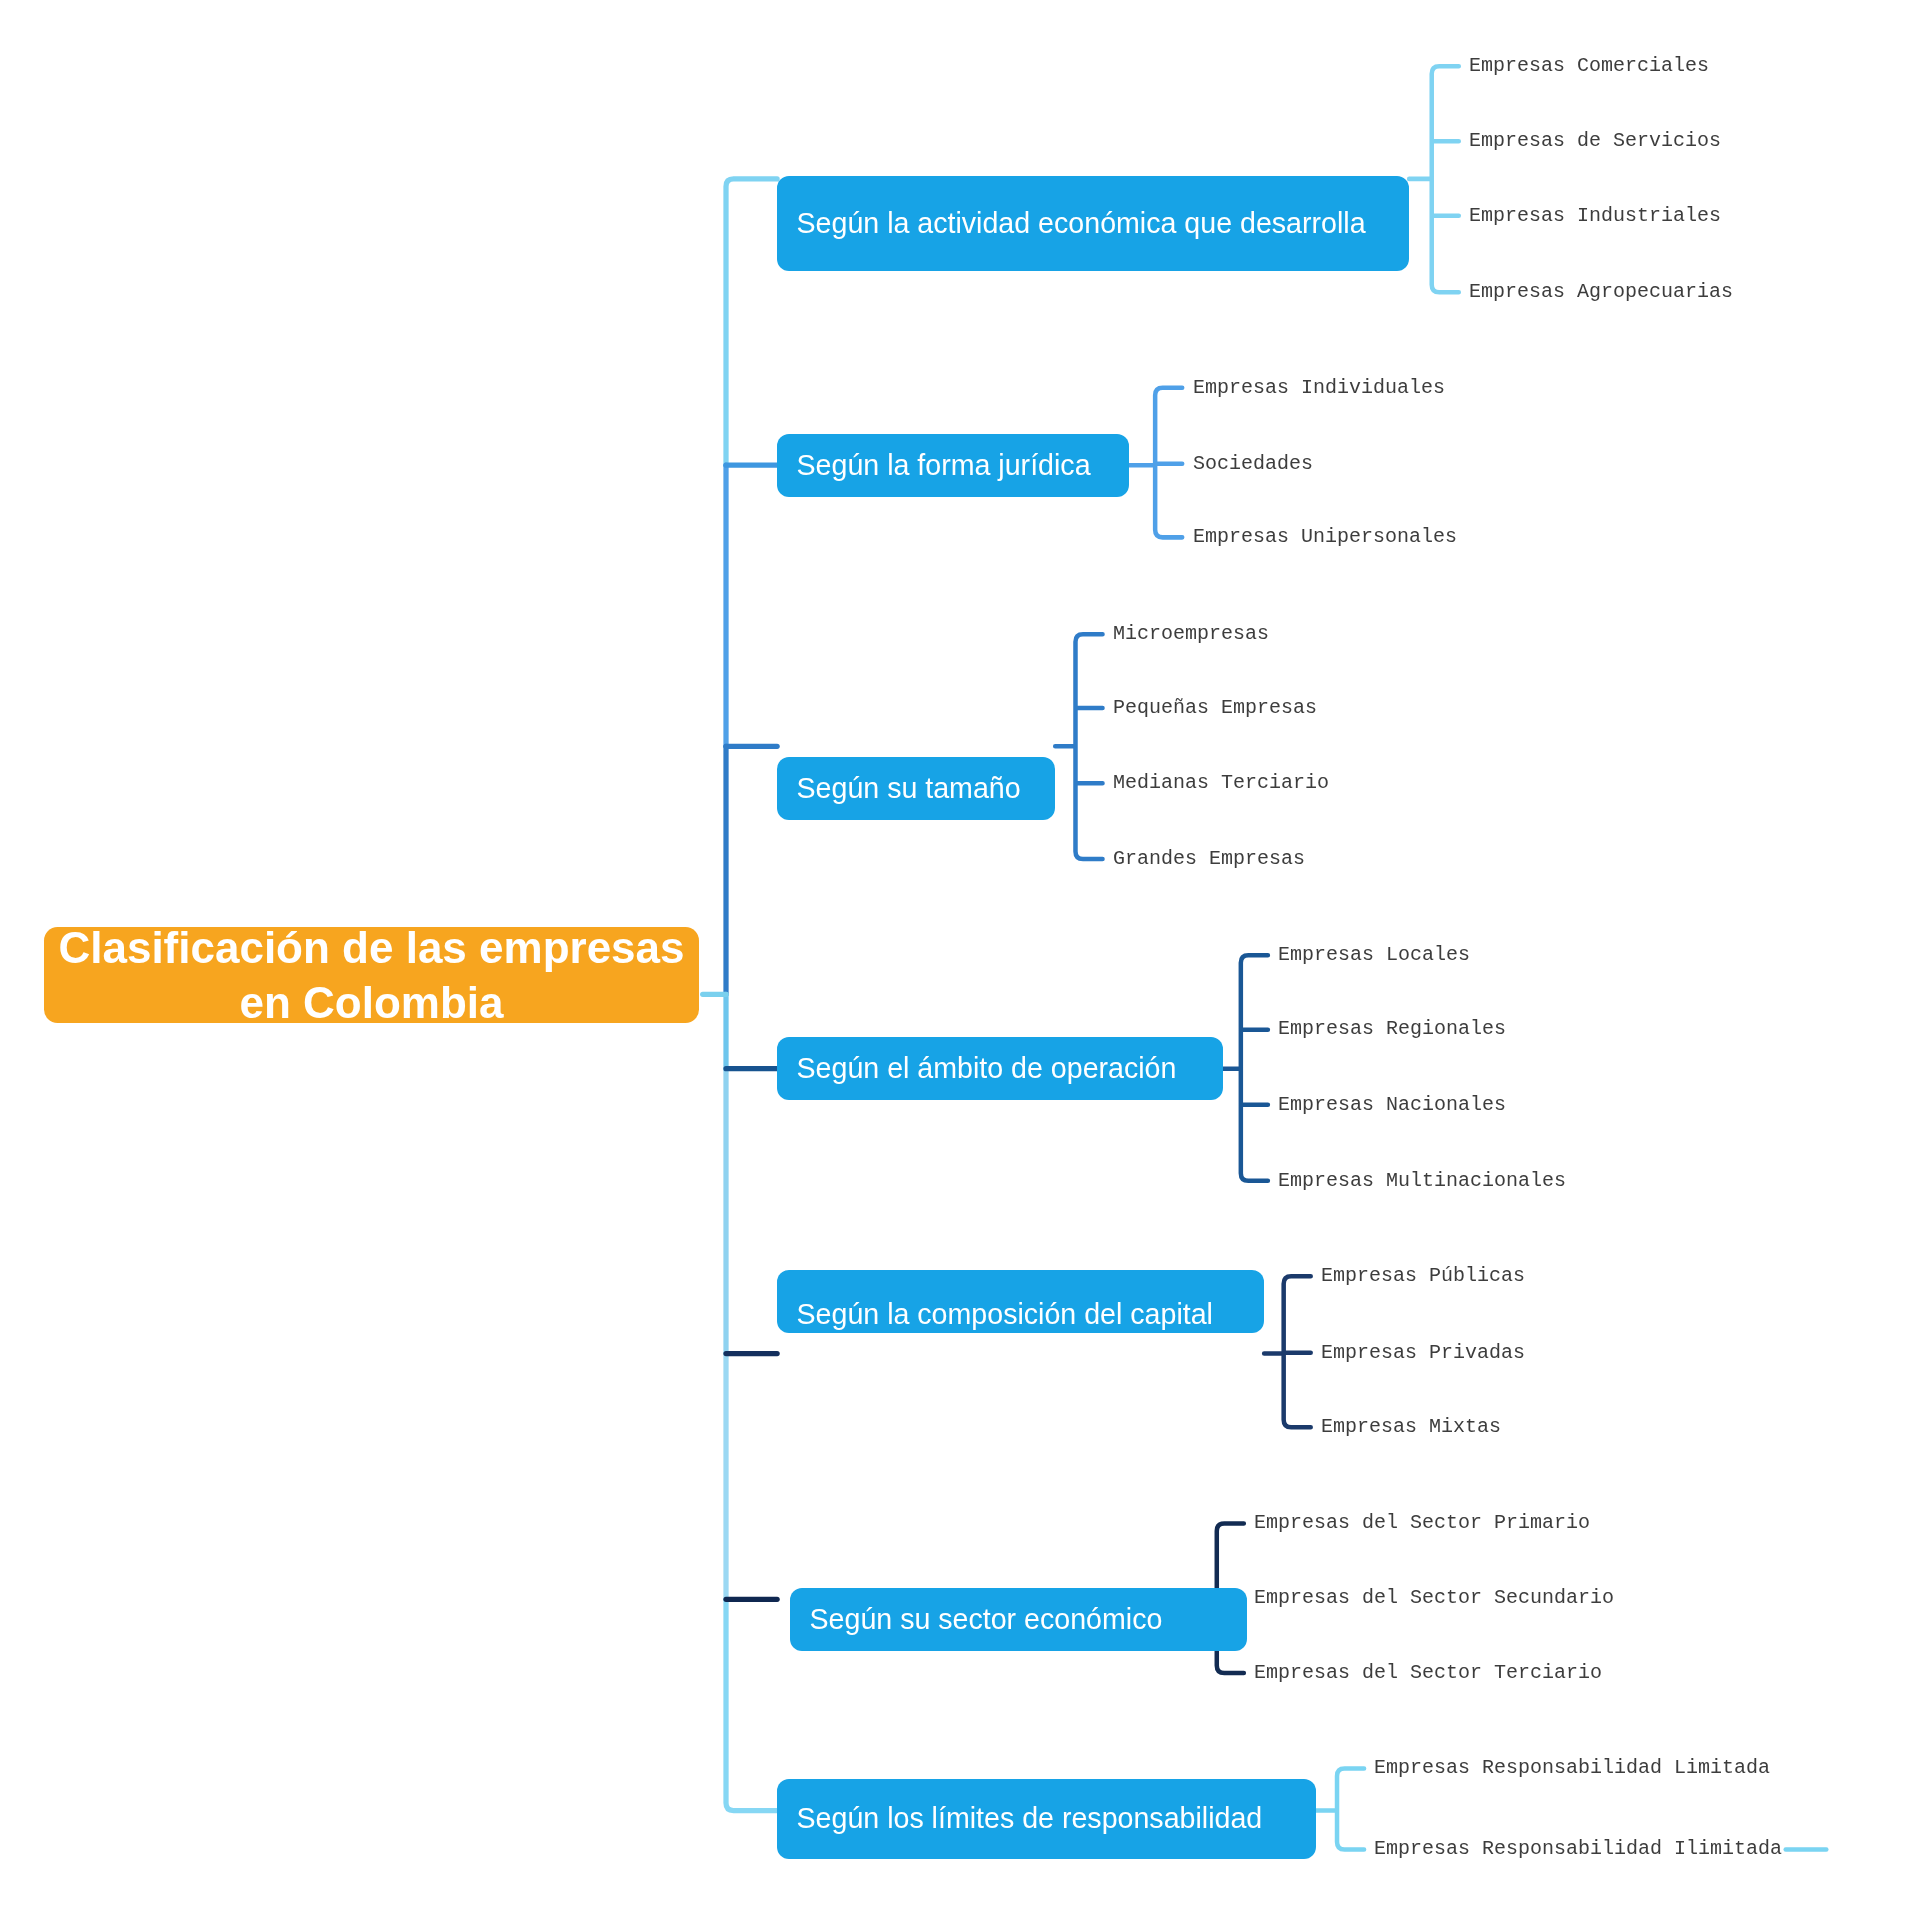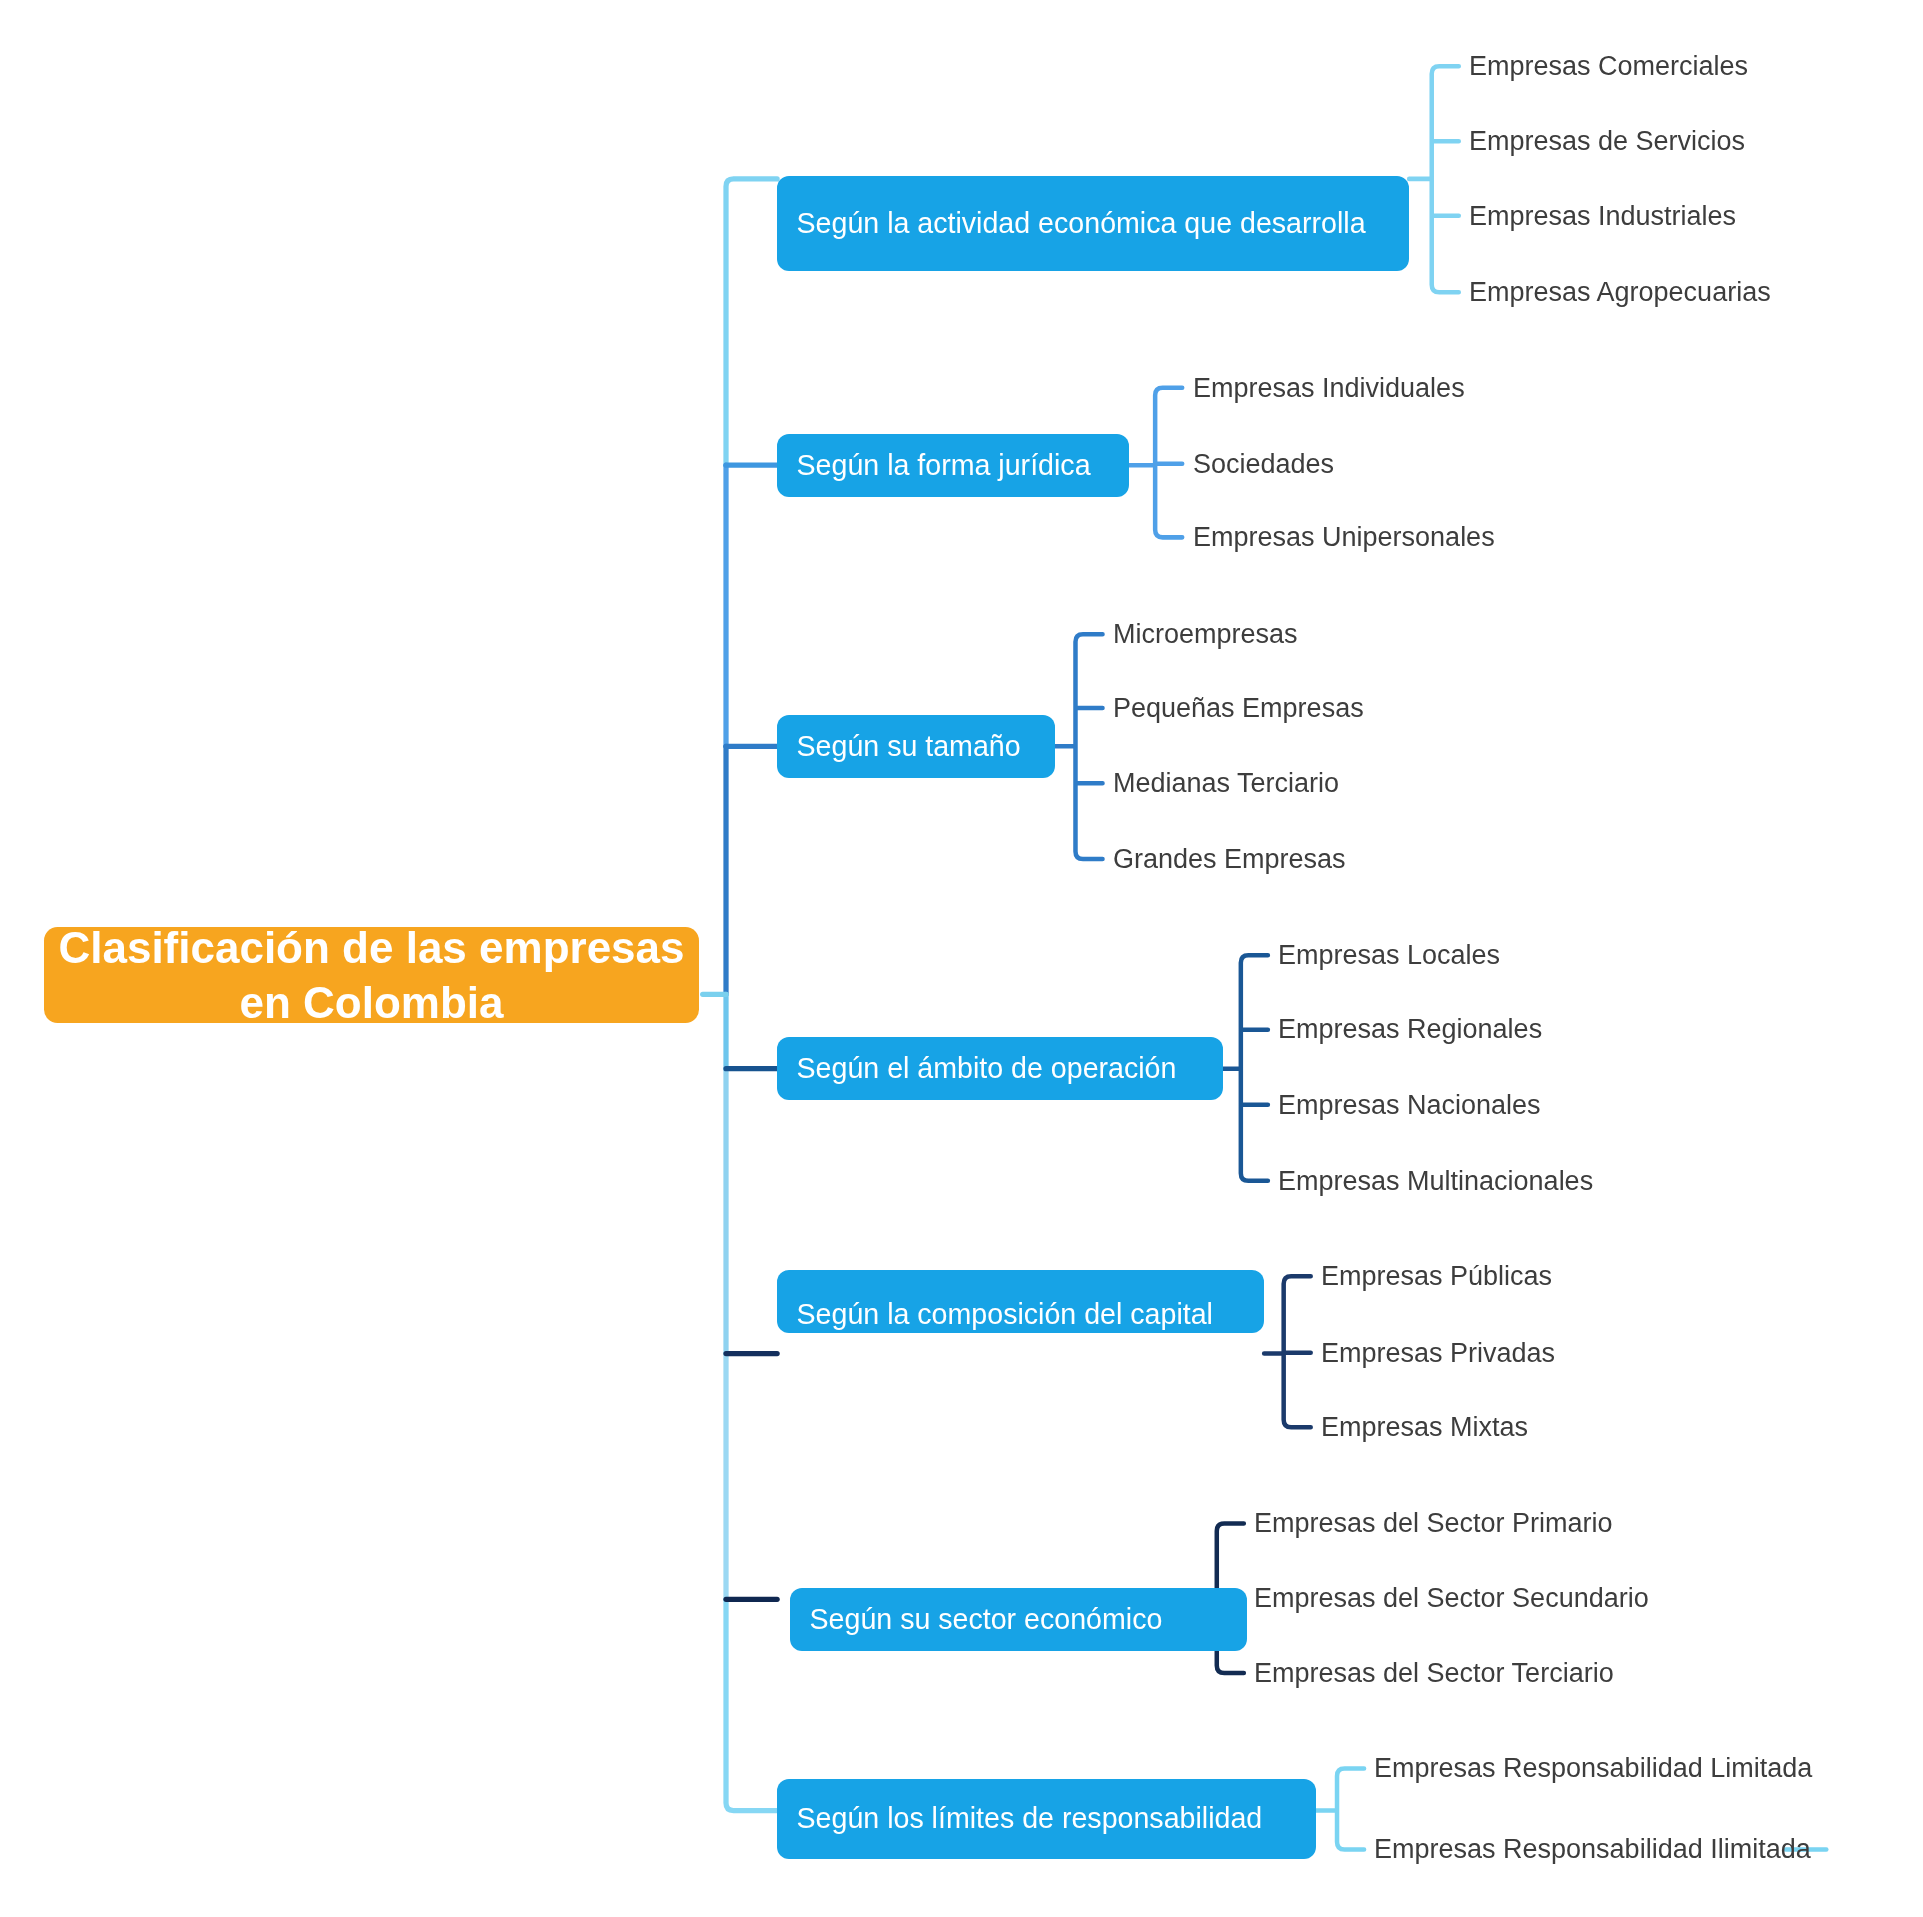--- a/index.html
+++ b/index.html
@@ -28,29 +28,29 @@
   }
   .branch{
     left:777px;
     background:var(--branch_fill,#17A3E6);
     padding:0 19.5px;
     font-size:28.6px;font-weight:400;line-height:1.3;
     text-align:left;
   }
   .b1{top:132px;width:632px;height:95px;margin-top:44px;}
   .b2{top:434px;width:352px;height:63px;}
-  .b3{top:715px;width:278px;height:63px;}
+  .b3{top:757px;width:278px;height:63px;}
   .b4{top:1037px;width:446px;height:63px;}
   .b5{top:1270px;width:487px;height:63px;align-items:flex-end;}
   .b6{top:1588px;width:457px;height:63px;margin-left:13px;}
   .b7{top:1779px;width:539px;height:80px;}
   .leaf{
     position:absolute;z-index:2;
     height:30px;line-height:30px;white-space:nowrap;
-    font-size:27px;color:var(--leaf_text,#3D3D3D);
+    font-size:20px;color:var(--leaf_text,#3D3D3D);font-family:Liberation Mono, monospace;
   }
 </style>
 </head>
 <body>
 
 <div id="canvas">
 
   <svg id="connectors" viewBox="0 0 2560 2552" xmlns="http://www.w3.org/2000/svg">
 
     <path stroke-width="7" d="M 1034 238 L 976 238 Q 966 238 966 248 L 966 619" stroke="#7FD3F2"></path>

